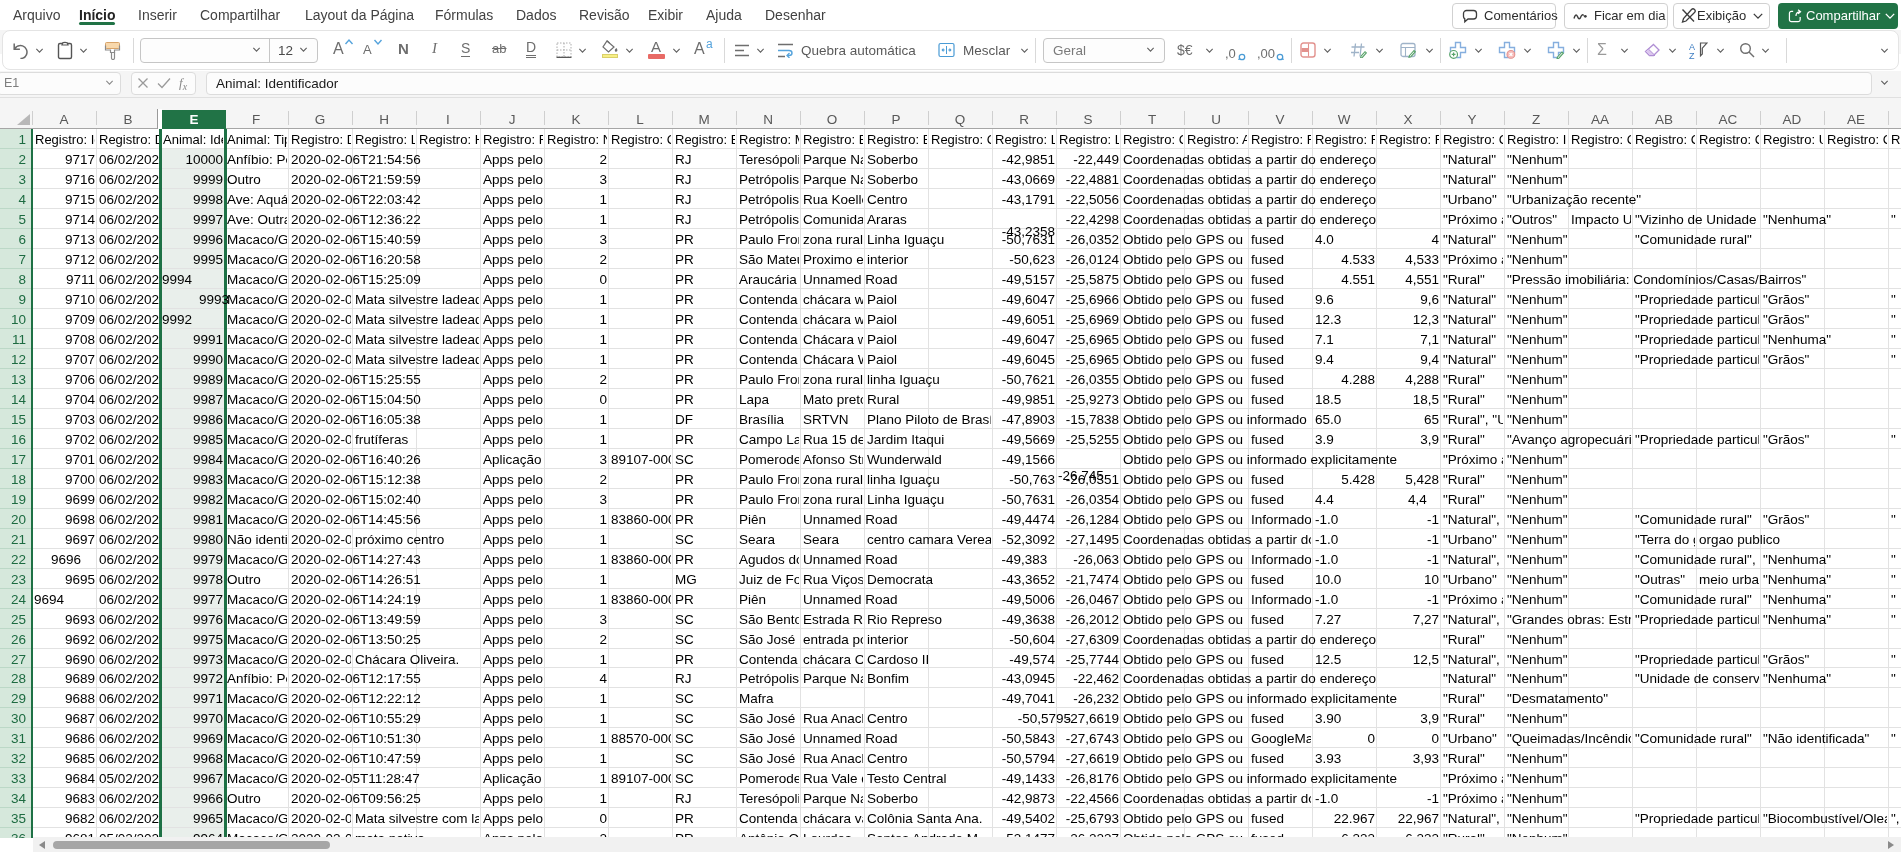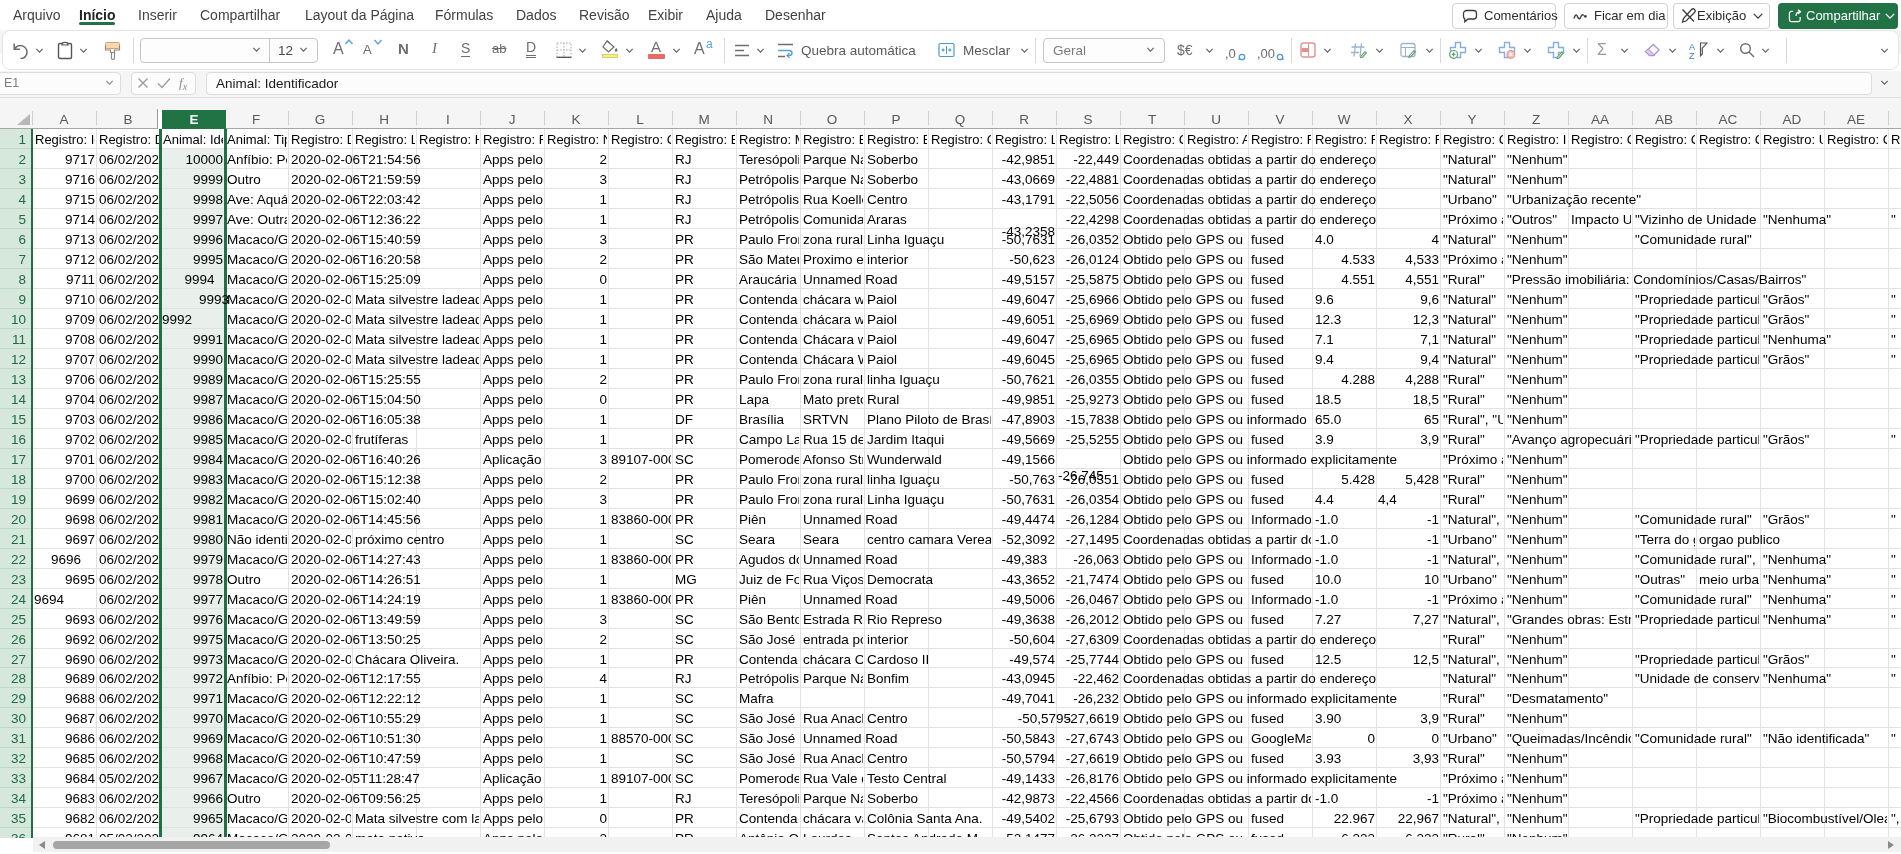--- a/index.html
+++ b/index.html
@@ -604,21 +604,21 @@
 <div class="t" style="left:994px;top:248px;width:61px;text-align:right">-50,623</div>
 <div class="t" style="left:1058px;top:248px;width:61px;text-align:right">-26,0124</div>
 <div class="t" style="left:1123px;top:248px;width:124px">Obtido pelo GPS ou informado explicitamente</div>
 <div class="t" style="left:1251px;top:248px;width:60px">fused</div>
 <div class="t" style="left:1314px;top:248px;width:61px;text-align:right">4.533</div>
 <div class="t" style="left:1378px;top:248px;width:61px;text-align:right">4,533</div>
 <div class="t" style="left:1443px;top:248px;width:60px">"Próximo ao ambiente"</div>
 <div class="t" style="left:1507px;top:248px;width:60px">"Nenhum"</div>
 <div class="t" style="left:34px;top:268px;width:61px;text-align:right">9711</div>
 <div class="t" style="left:99px;top:268px;width:60px">06/02/2020 21:54</div>
-<div class="t" style="left:162px;top:268px;width:75px;text-align:center">9994</div>
+<div class="t" style="left:162px;top:268px;width:75px;text-align:left">9994</div>
 <div class="t" style="left:227px;top:268px;width:60px">Macaco/Gambá</div>
 <div class="t" style="left:291px;top:268px;width:188px">2020-02-06T15:25:09</div>
 <div class="t" style="left:483px;top:268px;width:60px">Apps pelo di</div>
 <div class="t" style="left:546px;top:268px;width:61px;text-align:right">0</div>
 <div class="t" style="left:675px;top:268px;width:1226px">PR</div>
 <div class="t" style="left:739px;top:268px;width:60px">Araucária</div>
 <div class="t" style="left:803px;top:268px;width:188px">Unnamed Road</div>
 <div class="t" style="left:994px;top:268px;width:61px;text-align:right">-49,5157</div>
 <div class="t" style="left:1058px;top:268px;width:61px;text-align:right">-25,5875</div>
 <div class="t" style="left:1123px;top:268px;width:124px">Obtido pelo GPS ou informado explicitamente</div>
@@ -843,21 +843,21 @@
 <div class="t" style="left:546px;top:488px;width:61px;text-align:right">3</div>
 <div class="t" style="left:675px;top:488px;width:1226px">PR</div>
 <div class="t" style="left:739px;top:488px;width:60px">Paulo Frontin</div>
 <div class="t" style="left:803px;top:488px;width:60px">zona rural</div>
 <div class="t" style="left:867px;top:488px;width:124px">Linha Iguaçu</div>
 <div class="t" style="left:994px;top:488px;width:61px;text-align:right">-50,7631</div>
 <div class="t" style="left:1058px;top:488px;width:61px;text-align:right">-26,0354</div>
 <div class="t" style="left:1123px;top:488px;width:124px">Obtido pelo GPS ou informado explicitamente</div>
 <div class="t" style="left:1251px;top:488px;width:60px">fused</div>
 <div class="t" style="left:1315px;top:488px;width:586px">4.4</div>
-<div class="t" style="left:1378px;top:488px;width:79px;text-align:left">4,4</div>
+<div class="t" style="left:1378px;top:488px;width:79px;text-align:center">4,4</div>
 <div class="t" style="left:1443px;top:488px;width:60px">"Rural"</div>
 <div class="t" style="left:1507px;top:488px;width:60px">"Nenhum"</div>
 <div class="t" style="left:34px;top:508px;width:61px;text-align:right">9698</div>
 <div class="t" style="left:99px;top:508px;width:60px">06/02/2020 21:54</div>
 <div class="t" style="left:162px;top:508px;width:61px;text-align:right">9981</div>
 <div class="t" style="left:227px;top:508px;width:60px">Macaco/Gambá</div>
 <div class="t" style="left:291px;top:508px;width:188px">2020-02-06T14:45:56</div>
 <div class="t" style="left:483px;top:508px;width:60px">Apps pelo di</div>
 <div class="t" style="left:546px;top:508px;width:61px;text-align:right">1</div>
 <div class="t" style="left:611px;top:508px;width:60px">83860-000</div>

